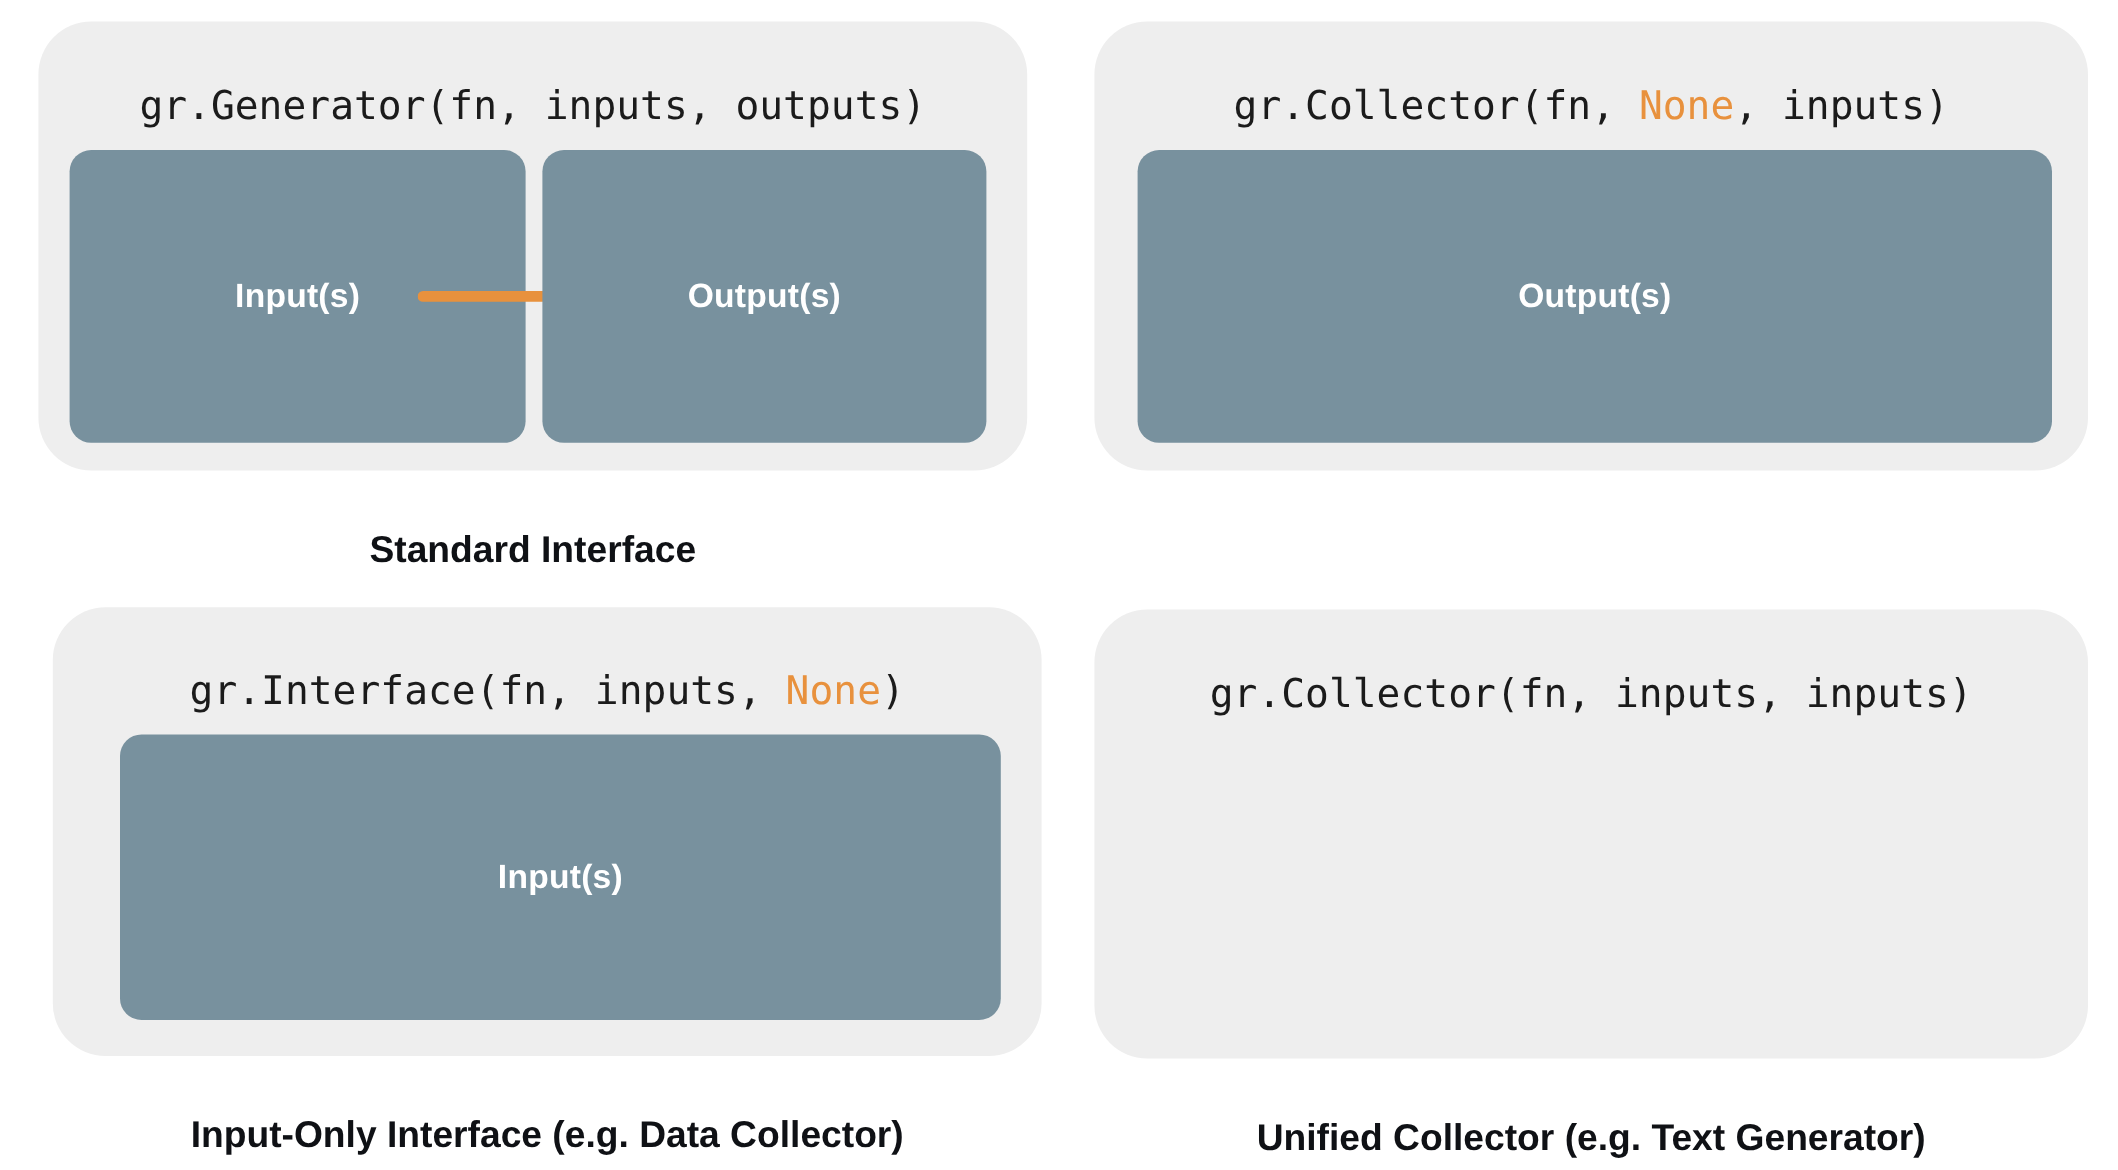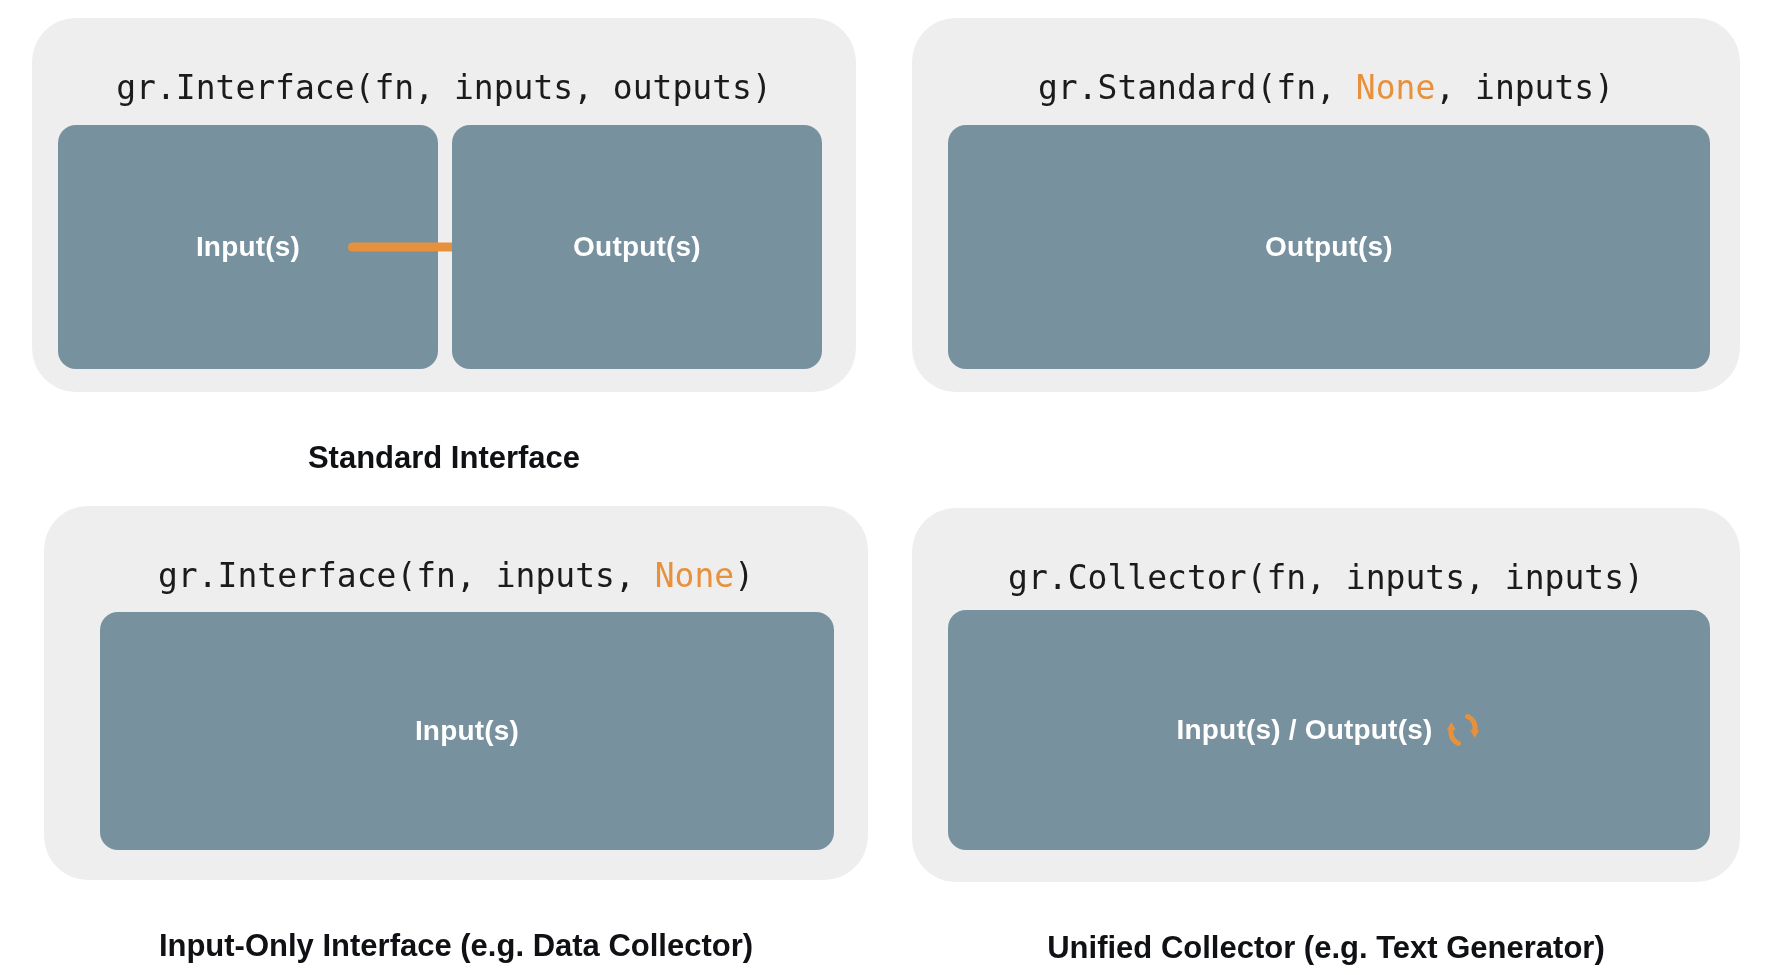--- a/index.html
+++ b/index.html
@@ -80,67 +80,54 @@
   }
   .sync-svg { width: 36px; height: 36px; display: block; }
 </style>
 </head>
 <body>
 
 <div class="canvas" style="--accent: #E8913D; --box-bg: #78919E; --panel-bg: #EEEEEE; --code-text: #1B1B1B; --caption-text: #0F1115; --label-text: #FFFFFF;">
 
   <div class="cell cell-q1">
     <div class="panel">
-      <div class="code"><span>gr.Interface(fn, inputs, outputs)</span></div>
+      <div class="code"><span>gr.Generator(fn, inputs, outputs)</span></div>
       <div class="box q1-input">
         <span class="box-label">Input(s)</span>
       </div>
       <svg class="q1-arrow" viewBox="0 0 200 44">
         <rect x="0" y="17.5" width="152" height="9" rx="4.5" fill="#E8913D"></rect>
         <polygon points="148,2 148,42 198,22" fill="#E8913D"></polygon>
       </svg>
       <div class="box q1-output">
         <span class="box-label">Output(s)</span>
       </div>
     </div>
     <div class="caption">Standard Interface</div>
   </div>
 
   <div class="cell cell-q2">
     <div class="panel">
-      <div class="code"><span>gr.Standard(fn, </span><span class="accent">None</span><span>, inputs)</span></div>
+      <div class="code"><span>gr.Collector(fn, </span><span class="accent">None</span><span>, inputs)</span></div>
       <div class="box q2-output">
         <span class="box-label">Output(s)</span>
       </div>
     </div>
   </div>
 
   <div class="cell cell-q3">
     <div class="panel">
       <div class="code"><span>gr.Interface(fn, inputs, </span><span class="accent">None</span><span>)</span></div>
       <div class="box q3-input">
         <span class="box-label">Input(s)</span>
       </div>
     </div>
     <div class="caption">Input-Only Interface (e.g. Data Collector)</div>
   </div>
 
   <div class="cell cell-q4">
     <div class="panel">
       <div class="code"><span>gr.Collector(fn, inputs, inputs)</span></div>
-      <div class="box q4-io">
-        <span class="box-label">
-          <span>Input(s) / Output(s)</span>
-          <svg class="sync-svg" viewBox="0 0 40 40">
-            <g fill="none" stroke="#E8913D" stroke-width="5.5" stroke-linecap="round">
-              <path d="M25 5 A13.5 13.5 0 0 1 33 21"></path>
-              <path d="M15 35 A13.5 13.5 0 0 1 7 19"></path>
-            </g>
-            <polygon points="28,20 38,20 33,29" fill="#E8913D"></polygon>
-            <polygon points="2,20 12,20 7,11" fill="#E8913D"></polygon>
-          </svg>
-        </span>
-      </div>
     </div>
     <div class="caption">Unified Collector (e.g. Text Generator)</div>
   </div>
 
 </div>
 
 </body></html>

